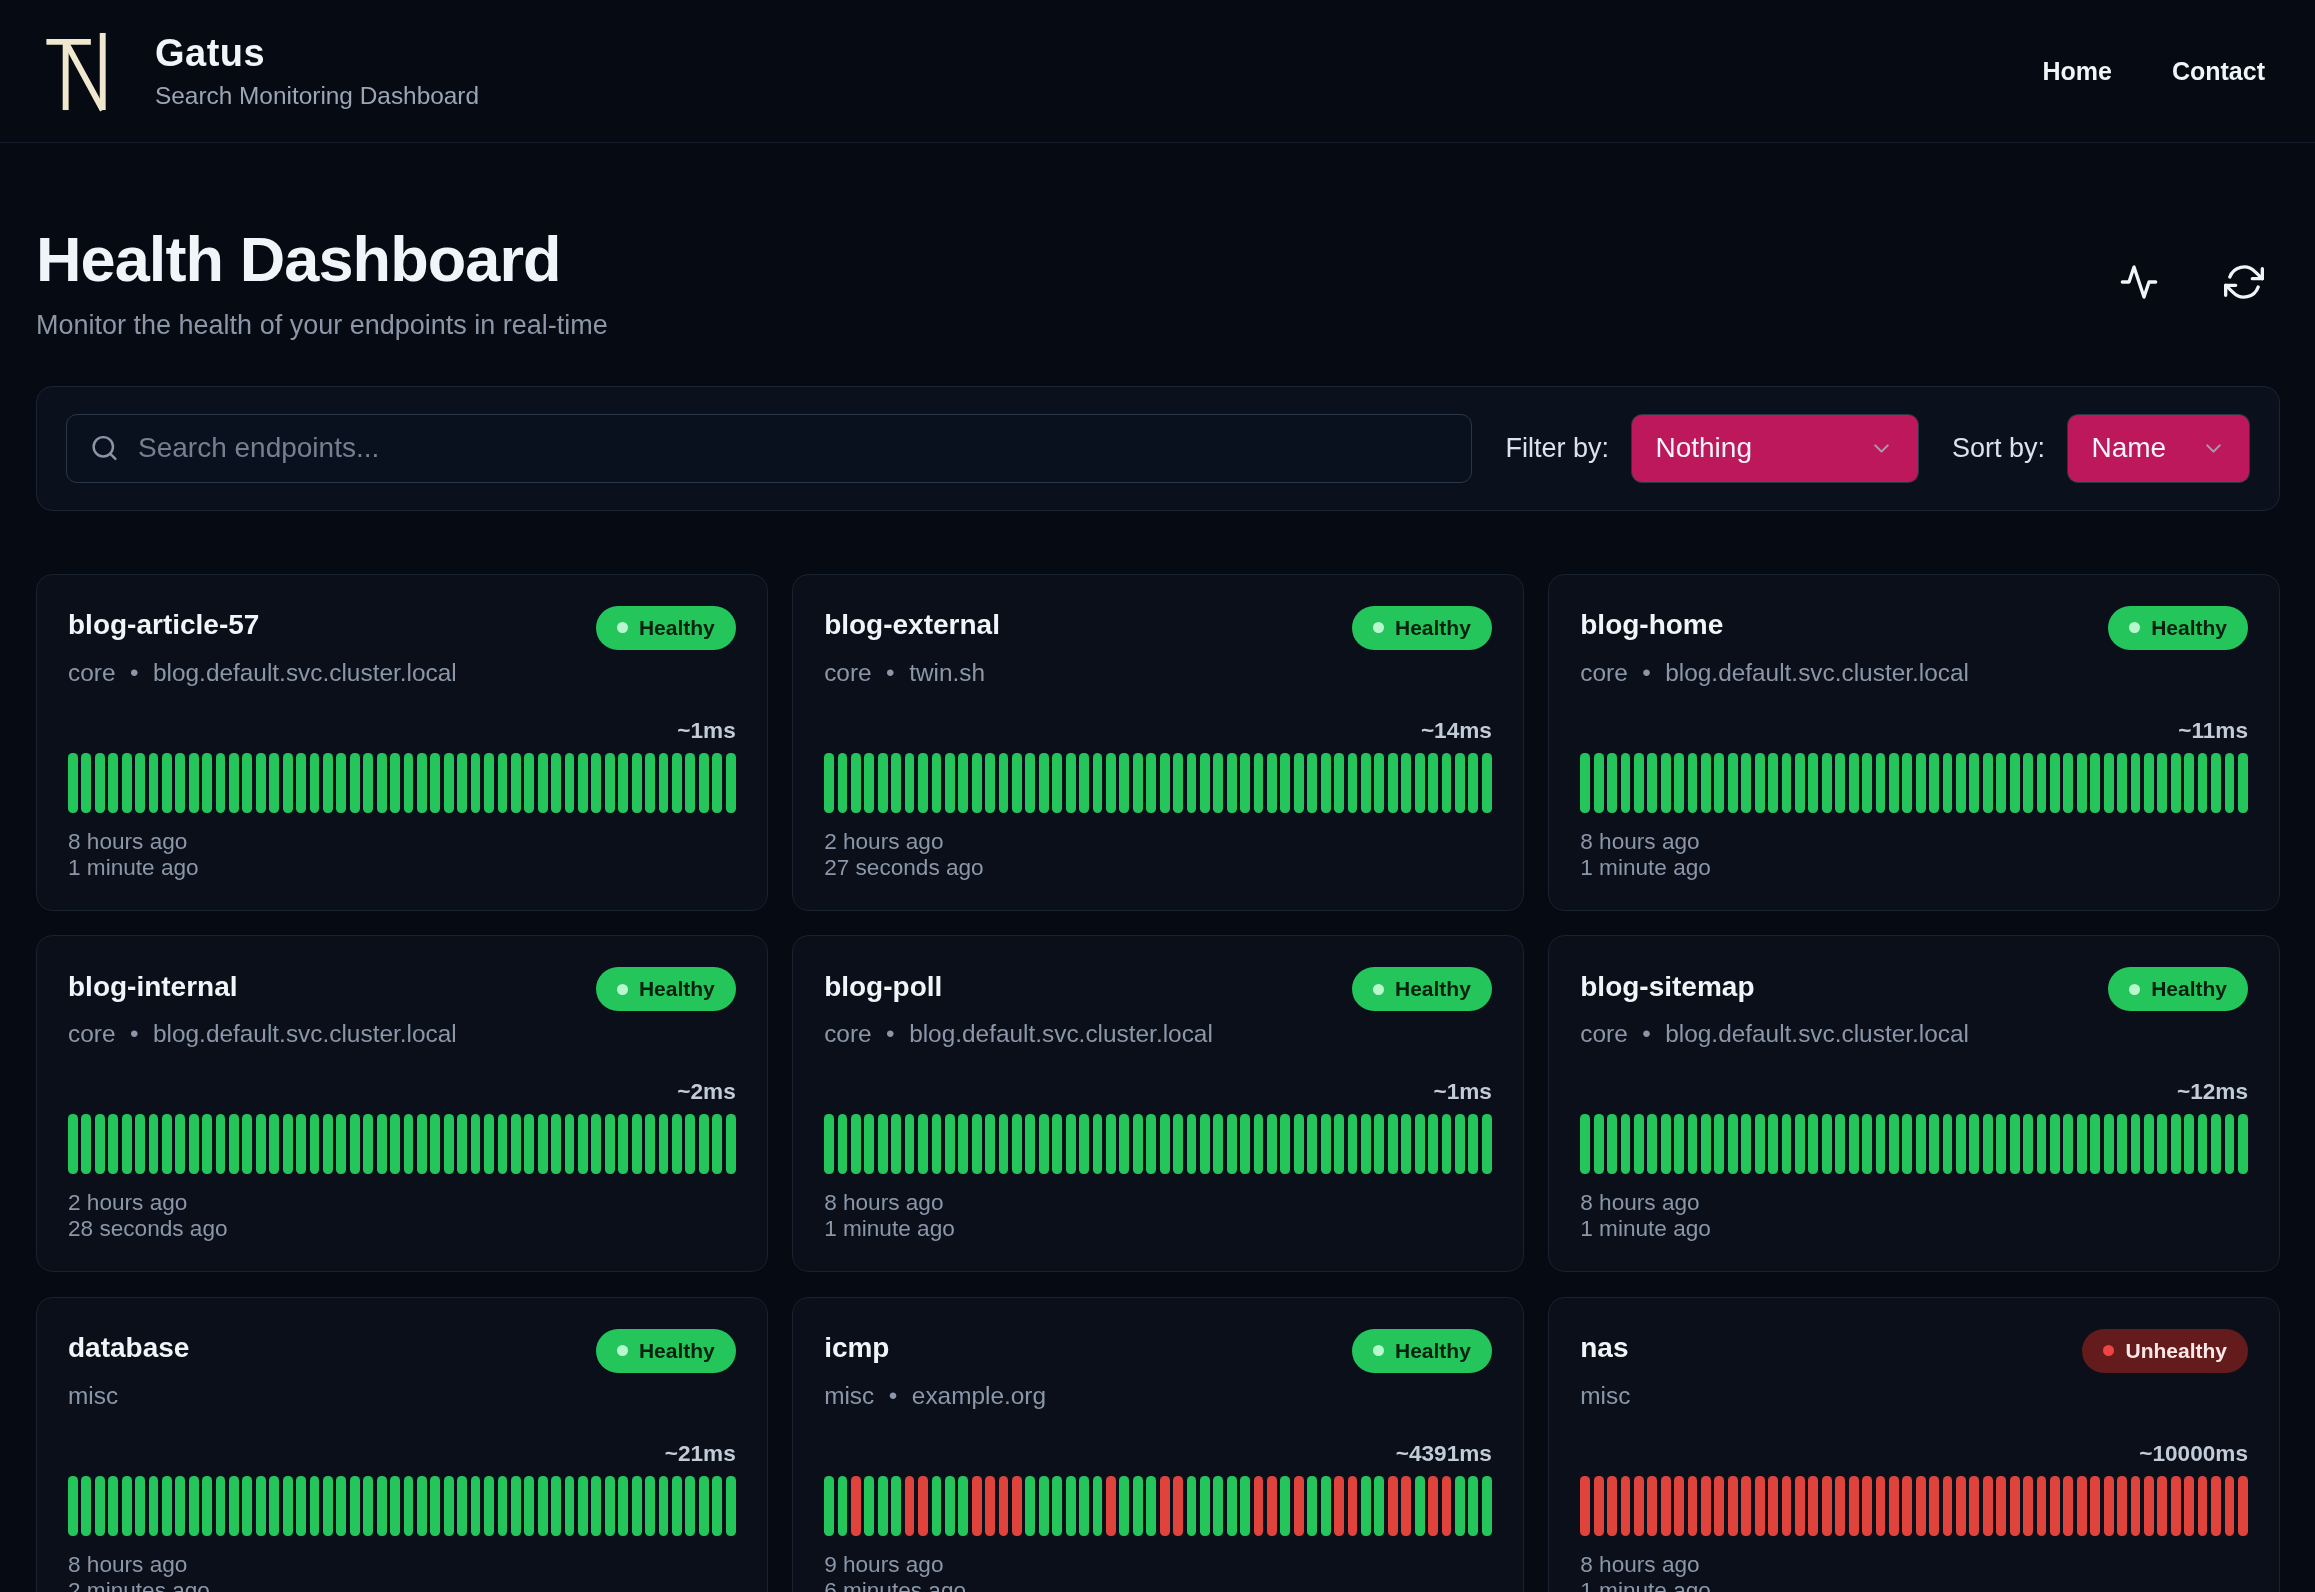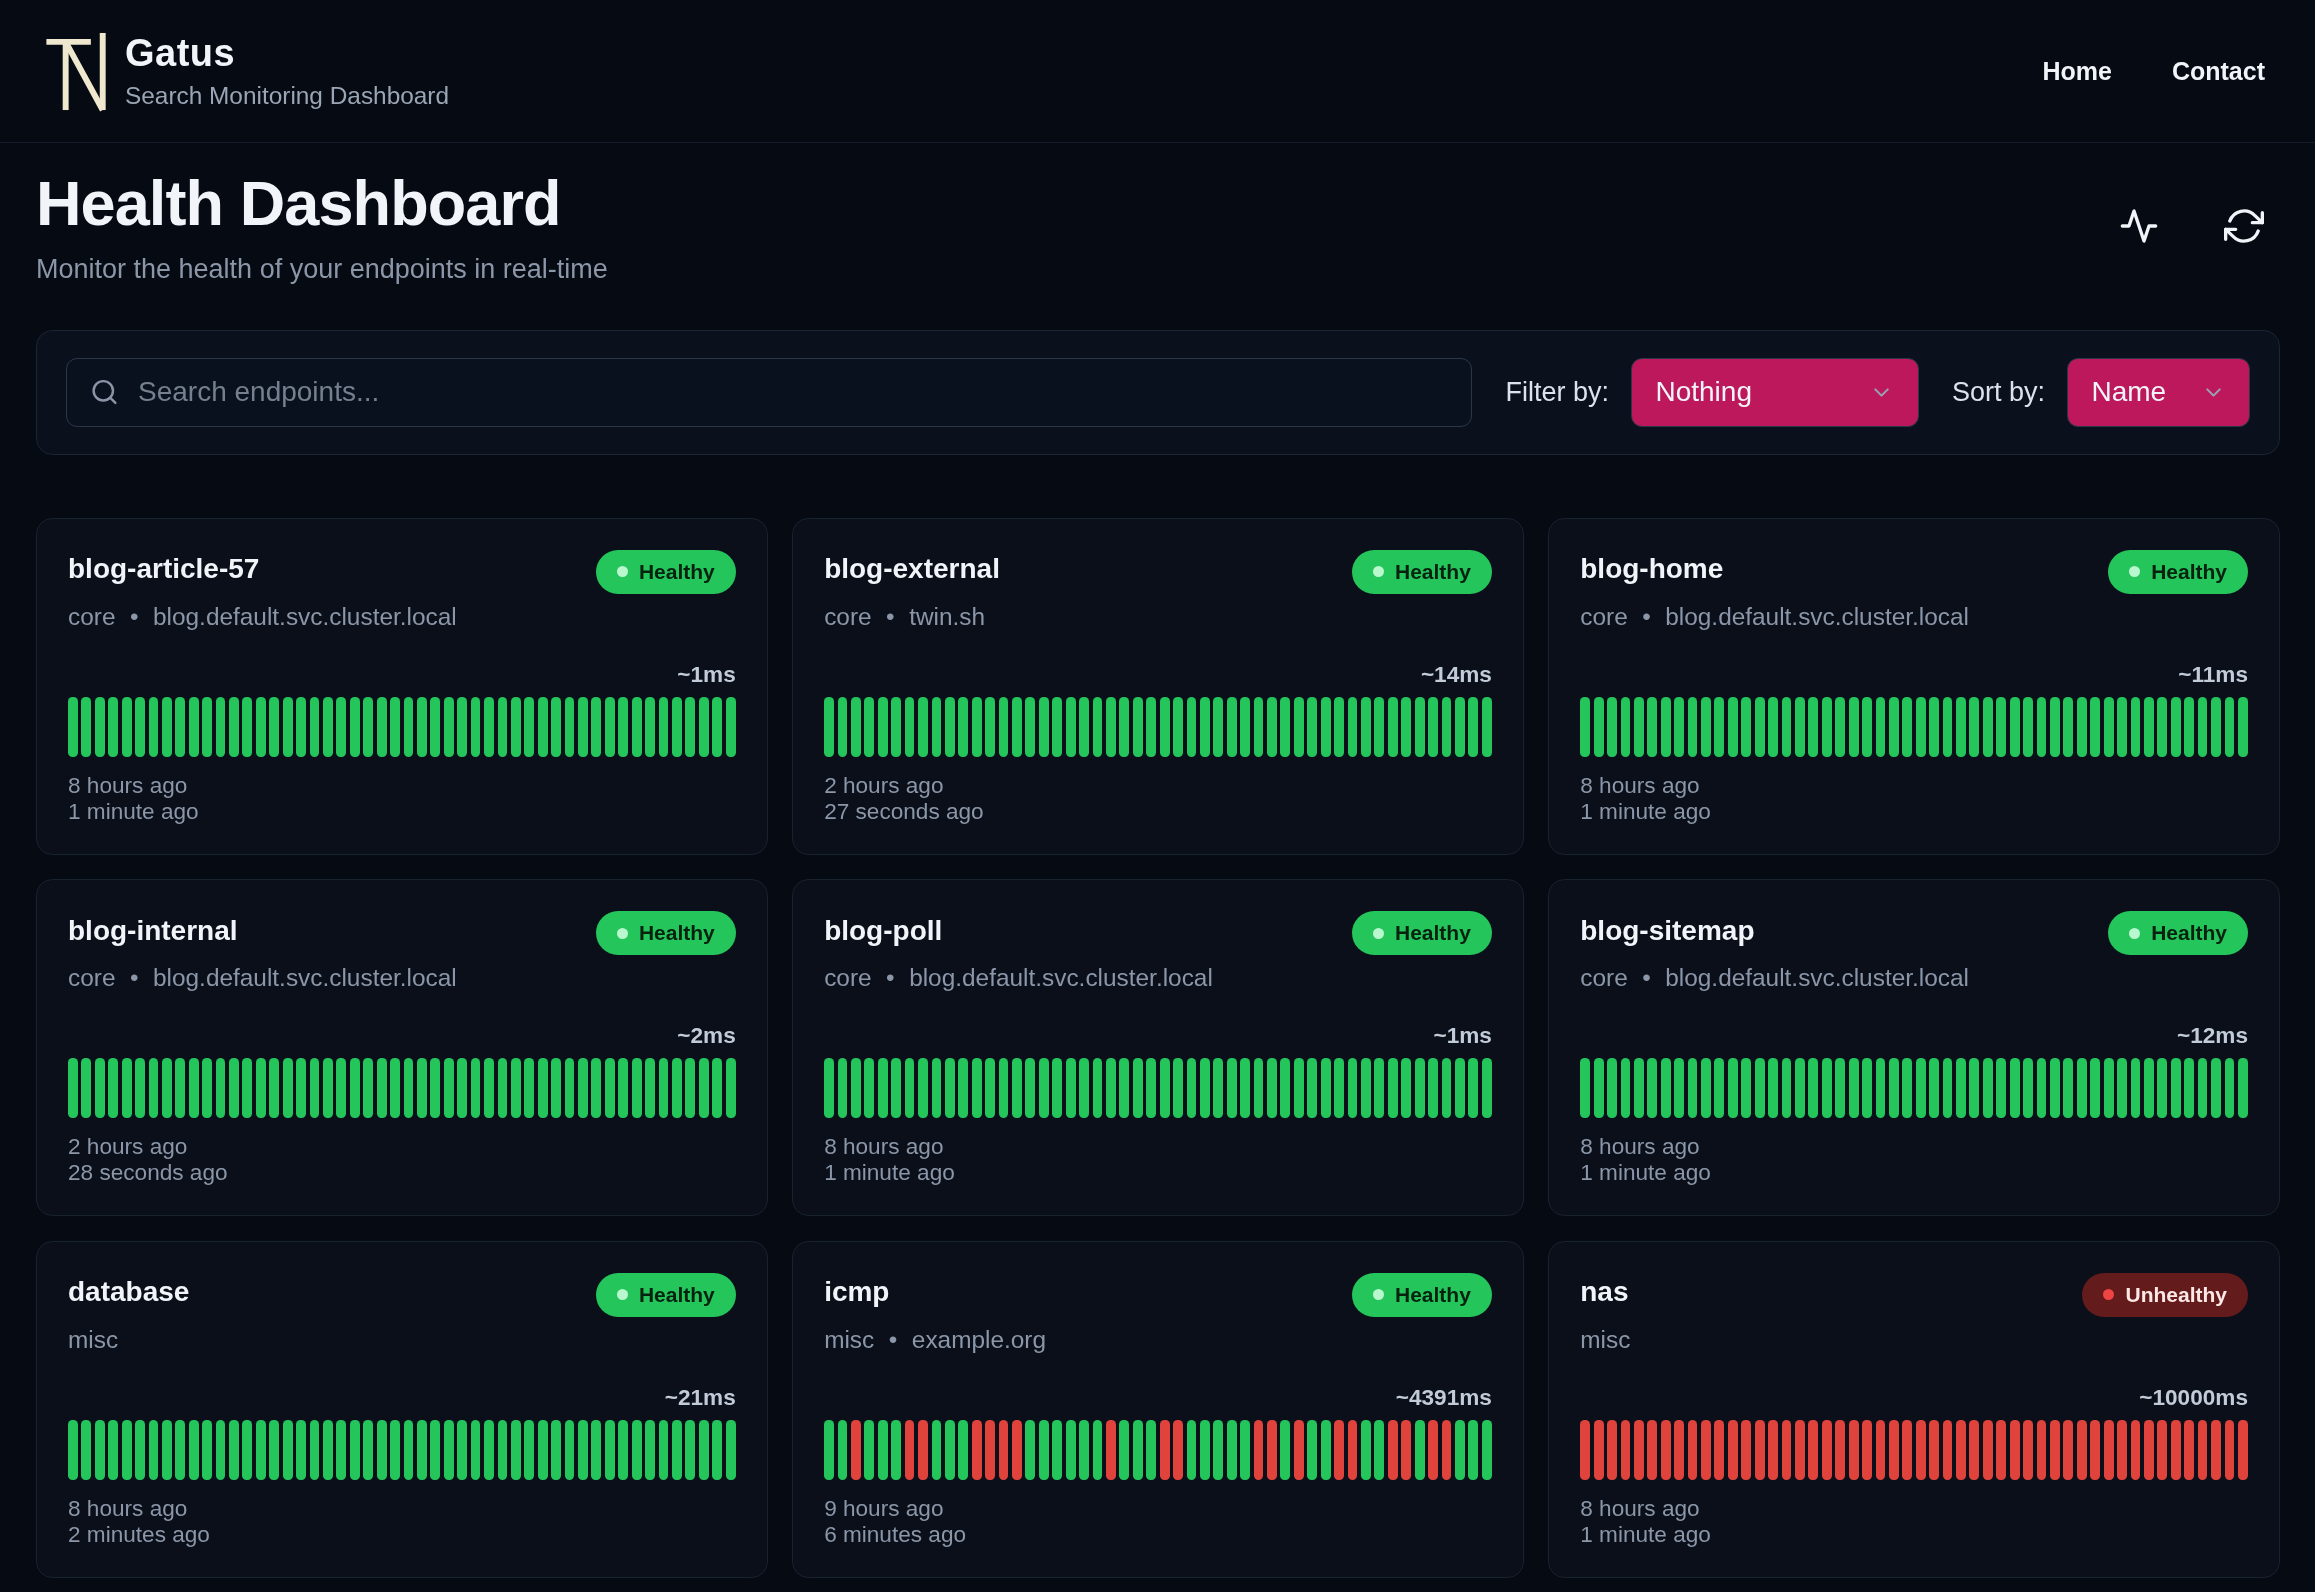--- a/index.html
+++ b/index.html
@@ -11,30 +11,30 @@
   }
   *{box-sizing:border-box; margin:0; padding:0;}
   html,body{width:2316px; height:1592px; background:var(--bg); color:var(--text);
     font-family:"Liberation Sans", sans-serif; overflow:hidden;}
   a{color:inherit; text-decoration:none; cursor:pointer;}
   button{background:none; border:none; color:inherit; cursor:pointer;}
 
   
   header{height:143px; display:flex; align-items:center; justify-content:space-between;
     padding:0 42px; border-bottom:0.9px solid #141c29; background:var(--bg);}
-  .brand{display:flex; align-items:center; gap:9px;}
+  .brand{display:flex; align-items:center; gap:39px;}
   .brand svg{width:74px; height:83px; display:block;}
   .brand-name{font-size:38px; font-weight:700; letter-spacing:0.5px;}
   .brand-sub{font-size:24.4px; color:#9aa5b5; margin-top:7.2px;}
   nav{display:flex; gap:60px; padding-right:9px;}
   nav a{font-size:25px; font-weight:600;}
 
   
   main{padding:0 36px;}
-  .page-head{display:flex; align-items:center; justify-content:space-between; margin-top:24px;}
+  .page-head{display:flex; align-items:center; justify-content:space-between; margin-top:80px;}
   h1{font-size:63px; font-weight:800; letter-spacing:-0.9px;}
   .page-sub{font-size:27px; color:var(--muted); margin-top:14.5px;}
   .page-actions{display:flex; gap:65px; align-items:center; padding-right:16.3px;}
   .page-actions button svg{width:40px; height:40px; display:block;}
 
   
   .toolbar{margin-top:45px; background:var(--surface); border:0.9px solid var(--border);
     border-radius:16.3px; padding:27px 29px; display:flex; align-items:center; gap:33px;}
   .search{flex:1; position:relative;}
   .search svg{position:absolute; left:23.5px; top:50%; transform:translateY(-50%);

